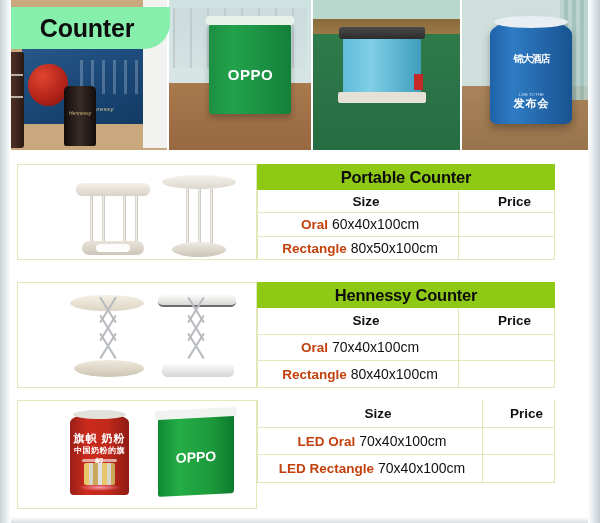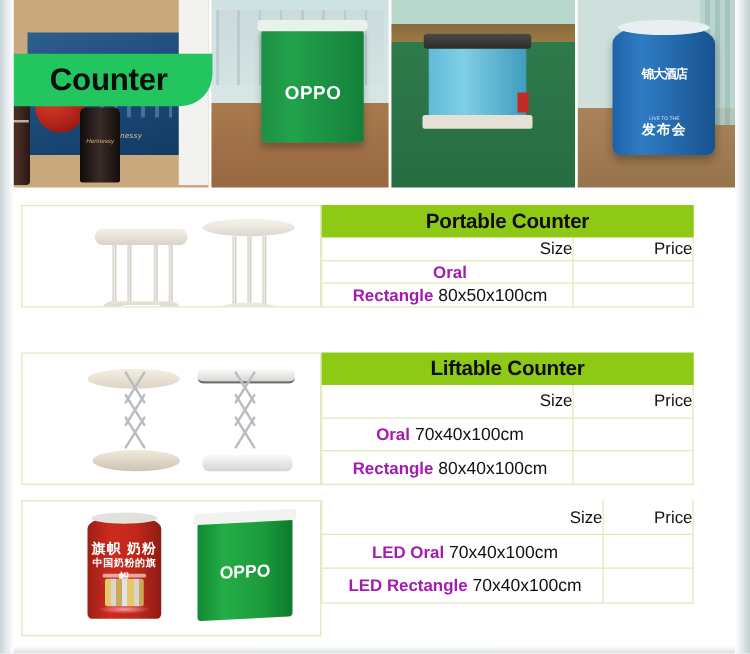--- a/index.html
+++ b/index.html
@@ -182,42 +182,41 @@
   .p4 .counter .t2 { top: 50px; font-size: 11px; letter-spacing: 1px; margin-top: 26px; }
   .p4 .counter .t3 {
     position: absolute; left: 0; right: 0; top: 72px; text-align: center;
     color: #cfe3f5; font-size: 4px;
   }
 
   
   .title-banner {
     position: absolute; left: 4px; top: 7px;
     width: 166px; height: 42px;
-    background: #22c55e;
+    background: #86efac;
     border-radius: 0 0 26px 0;
     display: flex; align-items: center; justify-content: center;
     z-index: 20;
-    margin-top: 36px;
   }
   .title-banner .txt {
     font-size: 25px; font-weight: 700; color: #0d0d0d;
     letter-spacing: -0.2px; line-height: 1;
   }
 
   
   .content {
     position: absolute; left: 0; top: 150px; width: 600px; height: 373px;
     background: #ffffff; z-index: 10;
   }
 
   .prow {
     position: absolute; left: 17px; width: 538px;
     display: flex;
   }
-  .r1 { top: 14px;  height: 82px; }
+  .r1 { top: 14px;  height: 96px; }
   .r2 { top: 132px; height: 106px; }
   .r3 { top: 250px; height: 109px; }
 
   .imgcell {
     width: 240px;
     border: 1px solid #e3e8b9;
     background: #ffffff;
     position: relative;
     overflow: hidden;
   }
@@ -241,24 +240,24 @@
     border-right: 1px solid #e3e8b9;
     border-bottom: 1px solid #e3e8b9;
     height: 26.6px;
   }
   .r3 .trow { height: 27.6px; }
 
   .tc-size  { flex: 1; display: flex; align-items: center; }
   .tc-price { width: 96px; border-left: 1px solid #e3e8b9; display: flex; align-items: center; justify-content: center; }
   .r3 .tc-price { width: 72px; }
 
-  .colhdr { width: 100%; text-align: right; font-size: 13.5px; font-weight: 400; color: #111; padding-left: 16px; }
+  .colhdr { width: 100%; text-align: center; font-size: 13.5px; font-weight: 700; color: #111; padding-left: 16px; }
 
   .sizeline { display: flex; width: 100%; align-items: baseline; justify-content: center; }
-  .sz-name { font-size: 13.5px; font-weight: 700; color: #a21caf; white-space: nowrap; }
+  .sz-name { font-size: 13.5px; font-weight: 700; color: #c2410c; white-space: nowrap; }
   .sz-dim  { font-size: 14px; color: #111; white-space: nowrap; margin-left: 4px; }
   .r1 .sizeline, .r2 .sizeline, .r3 .sizeline { padding-left: 8px; padding-right: 4px; }
   .pricecell { font-size: 13px; color: #111; }
 
   
   .scene { position: absolute; inset: 0; }
 
   
   .pc { position: absolute; }
   .pc .top-rect {
@@ -455,20 +454,21 @@
               <span class="colhdr">Size</span>
             </div>
           <div class="tc-price">
               <span class="colhdr">Price</span>
             </div>
         </div>
         <div class="trow">
           <div class="tc-size">
             <span class="sizeline">
               <span class="sz-name">Oral</span>
+              <span class="sz-dim">60x40x100cm</span>
             </span>
           </div>
           <div class="tc-price">
               <span class="pricecell"></span>
             </div>
         </div>
         <div class="trow">
           <div class="tc-size">
             <span class="sizeline">
               <span class="sz-name">Rectangle</span>
@@ -507,21 +507,21 @@
               <i style="top:20px; left:1px; transform:rotate(-58deg);"></i>
               <i style="top:38px; left:1px; transform:rotate(58deg);"></i>
               <i style="top:38px; left:1px; transform:rotate(-58deg);"></i>
             </div>
             <div class="bot-flat"></div>
           </div>
         </div>
       </div>
 
       <div class="tblcell">
-        <div class="thead">Liftable Counter</div>
+        <div class="thead">Hennessy Counter</div>
         <div class="trow">
           <div class="tc-size">
               <span class="colhdr">Size</span>
             </div>
           <div class="tc-price">
               <span class="colhdr">Price</span>
             </div>
         </div>
         <div class="trow">
           <div class="tc-size">

